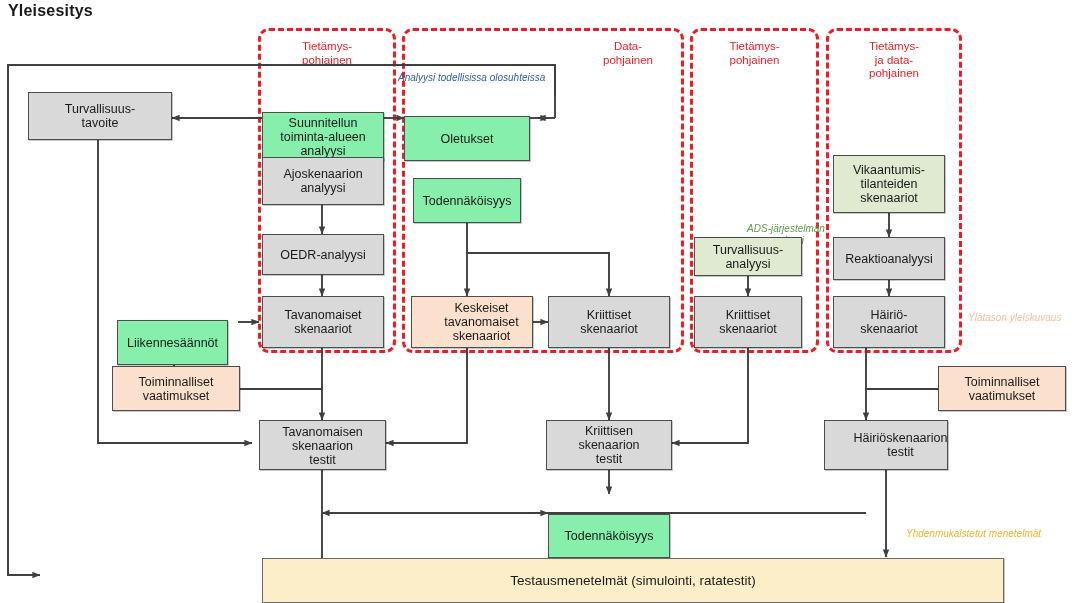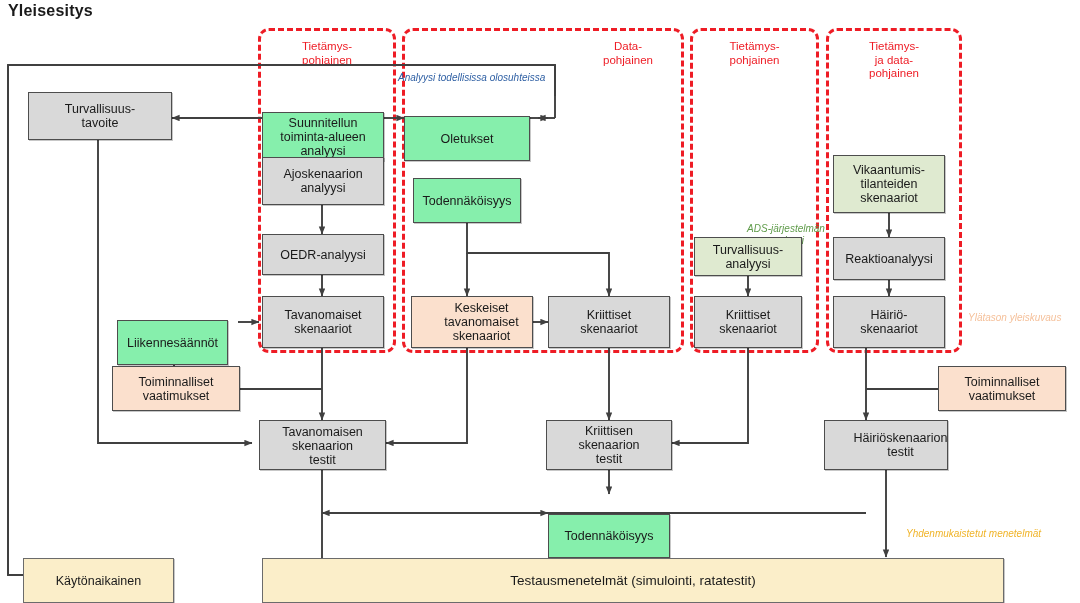--- a/index.html
+++ b/index.html
@@ -280,21 +280,18 @@
   </div>
 
   <div class="node n-blue" style="left:548px;top:494px;width:122px;height:44px;">
     <div>Todennäköisyys</div>
   </div>
 
   <div class="note note-gold" style="left:906px;top:528px;width:180px;">
     <span>Yhdenmukaistetut menetelmät</span>
   </div>
 
-  <div class="node n-cream" style="left:23px;top:558px;width:151px;height:45px;">
-    <div>Käytönaikainen</div>
-  </div>
 
   <div class="node n-cream" style="left:262px;top:558px;width:742px;height:45px;font-size:13.5px;">
     <div>Testausmenetelmät (simulointi, ratatestit)</div>
   </div>
 
 </div>
 
 </body></html>

